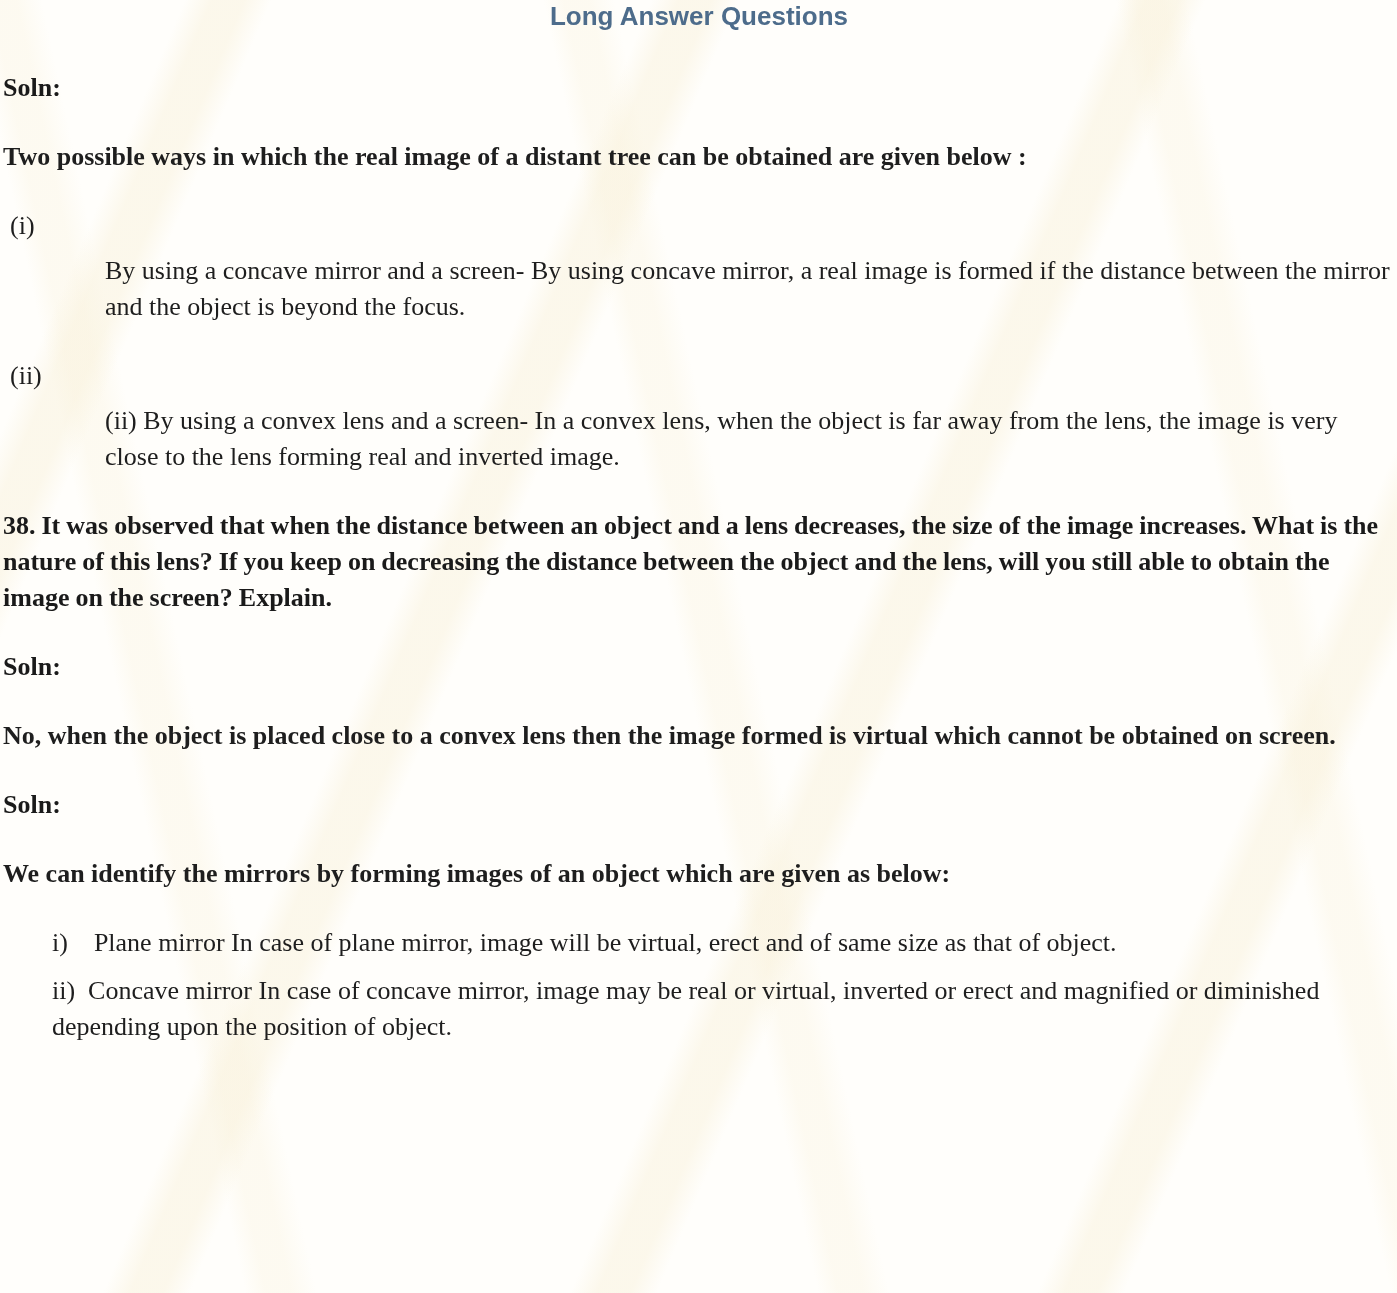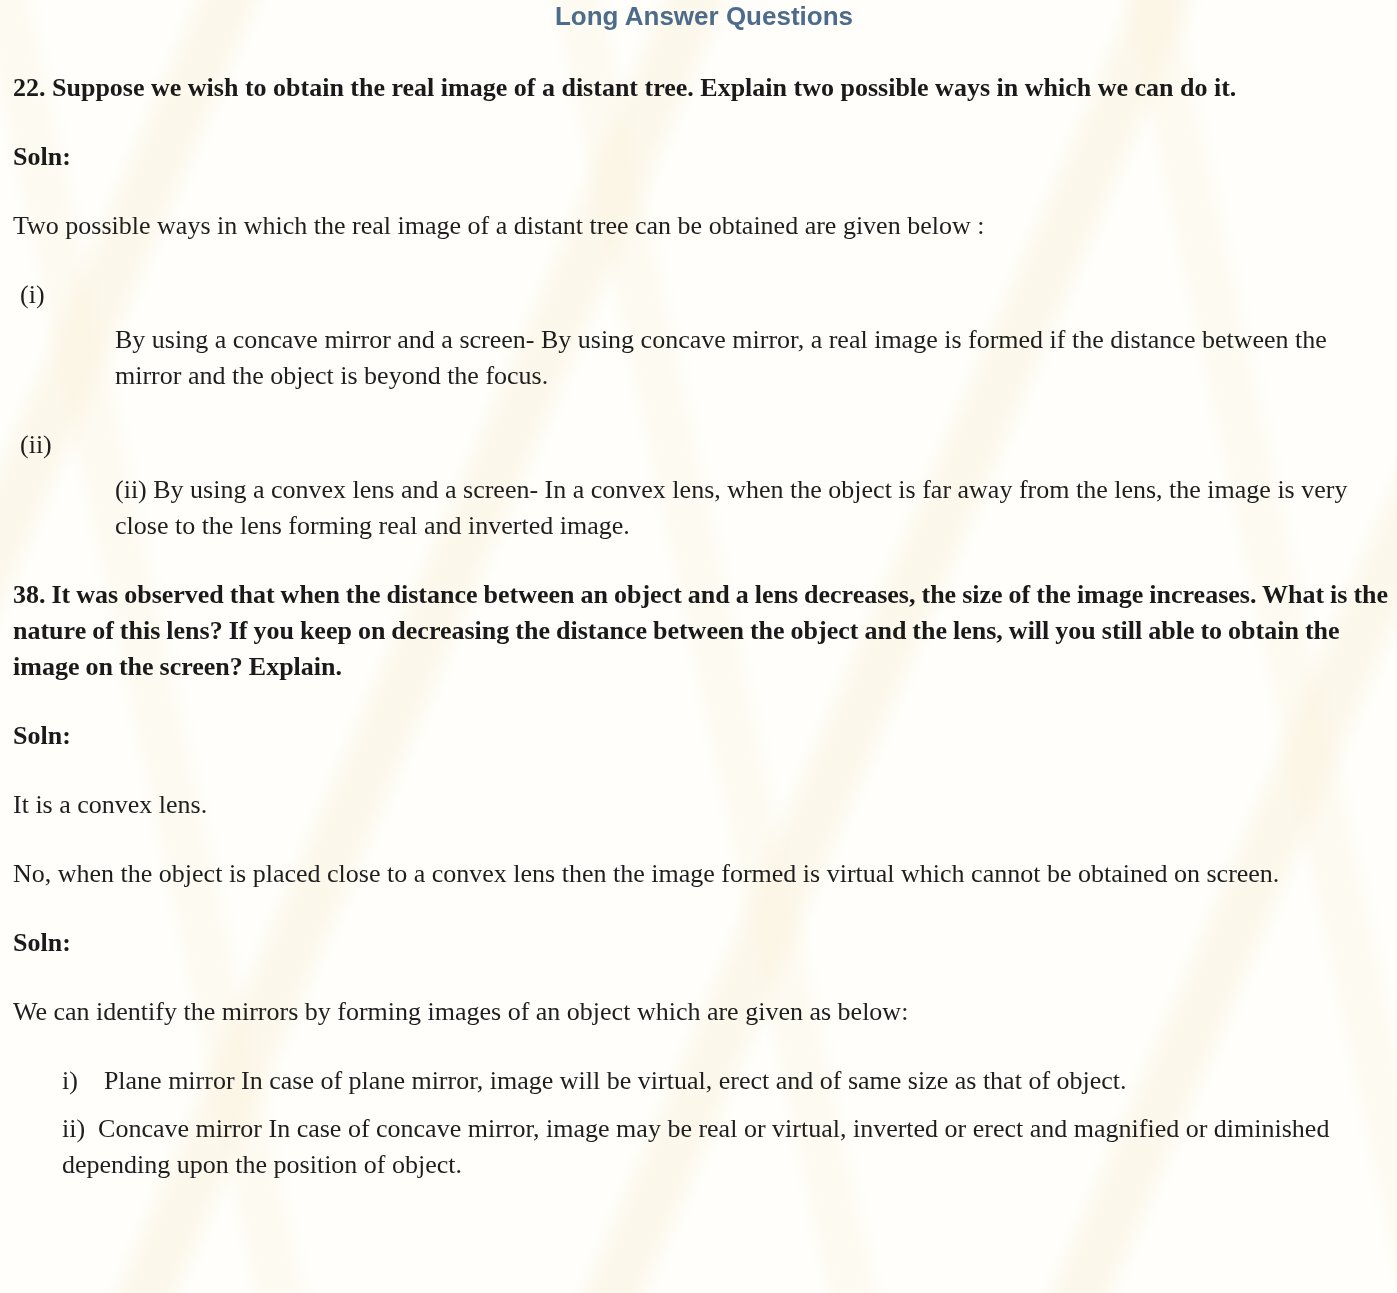--- a/index.html
+++ b/index.html
@@ -2,21 +2,21 @@
 <html><head>
 <meta charset="utf-8">
 <style>
   html, body { margin: 0; padding: 0; background: #ffffff; }
 
   .page {
     position: relative;
     width: 1397px;
     height: 1293px;
     box-sizing: border-box;
-    padding: 2px 2px 0 13px;
+    padding: 2px 2px 0 3px;
     overflow: hidden;
     font-family: "Liberation Serif", "DejaVu Serif", serif;
     font-size: 26px;
     line-height: 36px;
     color: #1e1e1e;
     background-color: #fffefb;
     background-image:
       repeating-linear-gradient(113deg,
         rgba(248,240,216,0) 0px, rgba(248,240,216,0) 170px,
         rgba(248,240,216,0.45) 195px, rgba(248,240,216,0.45) 225px,
@@ -30,61 +30,59 @@
   .title {
     margin: 0 0 40px 0;
     text-align: center;
     font-family: "Liberation Sans", "DejaVu Sans", sans-serif;
     font-weight: bold;
     font-size: 26px;
     line-height: 28px;
     color: #4d6c8b;
   }
 
-  .para { margin: 0 0 33px 0; }
+  .para { margin: 0 0 33px 0; font-weight: bold; }
   .bold { font-weight: bold; color: #1a1a1a; }
   .tight { word-spacing: -0.5px; }
 
   
   .hlist-item { display: flex; margin: 0 0 33px 0; }
   .hlist-marker { flex: 0 0 102px; box-sizing: border-box; padding-left: 7px; }
   .hlist-text { flex: 1 1 auto; margin-top: 45px; }
 
   
   .mirror-list { margin: 0; padding: 0 20px 0 37px; }
   .mirror-item { margin: 12px; white-space: pre-wrap; }
 </style>
 </head>
 <body>
 
 <div class="page">
 
   <h1 class="title">Long Answer Questions</h1>
 
-  <p class="para bold">22. Suppose we wish to obtain the real image of a distant tree. Explain two possible ways in which we can do it.</p>
 
   <p class="para bold">Soln:</p>
 
   <p class="para">Two possible ways in which the real image of a distant tree can be obtained are given below :</p>
 
   <div class="hlist-item">
     <span class="hlist-marker">(i)</span>
     <span class="hlist-text">By using a concave mirror and a screen- By using concave mirror, a real image is formed if the distance between the mirror and the object is beyond the focus.</span>
   </div>
 
   <div class="hlist-item">
     <span class="hlist-marker">(ii)</span>
     <span class="hlist-text">(ii) By using a convex lens and a screen- In a convex lens, when the object is far away from the lens, the image is very close to the lens forming real and inverted image.</span>
   </div>
 
   <p class="para bold tight">38. It was observed that when the distance between an object and a lens decreases, the size of the image increases. What is the nature of this lens? If you keep on decreasing the distance between the object and the lens, will you still able to obtain the image on the screen? Explain.</p>
 
   <p class="para bold">Soln:</p>
 
-  <p class="para">It is a convex lens.</p>
 
   <p class="para">No, when the object is placed close to a convex lens then the image formed is virtual which cannot be obtained on screen.</p>
 
 
   <p class="para bold">Soln:</p>
 
   <p class="para">We can identify the mirrors by forming images of an object which are given as below:</p>
 
   <div class="mirror-list">
     <p class="mirror-item">i)    Plane mirror In case of plane mirror, image will be virtual, erect and of same size as that of object.</p>

